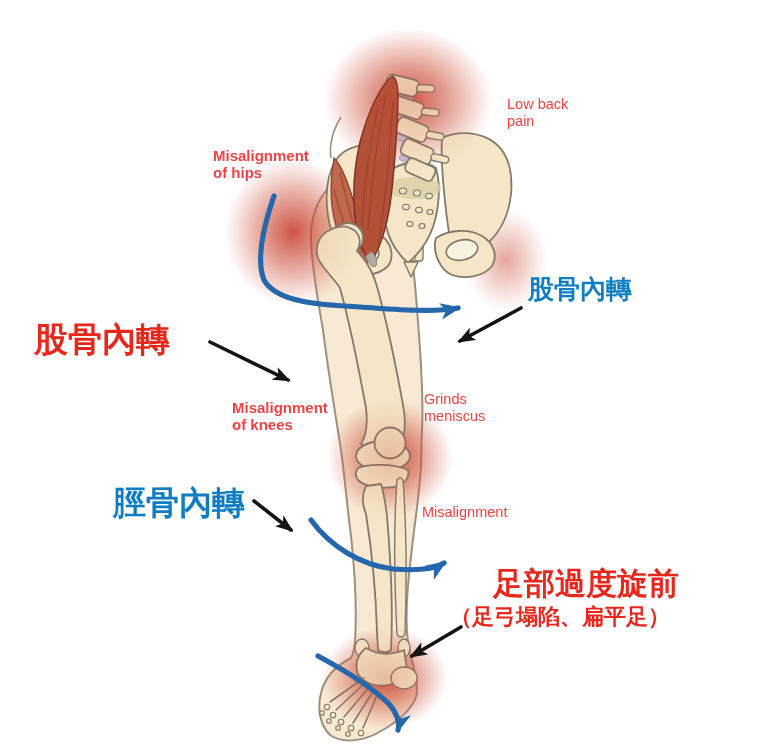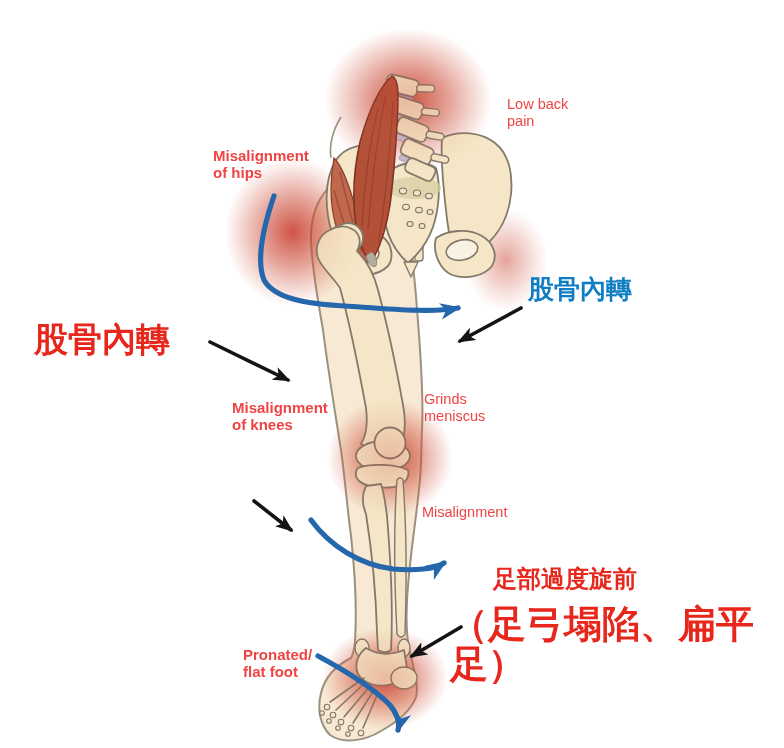--- a/index.html
+++ b/index.html
@@ -200,18 +200,17 @@
   <div class="lbl en" style="left:507px;top:96px">Low back
 pain</div>
   <div class="lbl en bold" style="left:213px;top:147px">Misalignment
 of hips</div>
   <div class="lbl zh red" style="left:34px;top:322px;font-size:34px">股骨內轉</div>
   <div class="lbl zh blue" style="left:528px;top:276px;font-size:26px">股骨內轉</div>
   <div class="lbl en bold" style="left:232px;top:399px">Misalignment
 of knees</div>
   <div class="lbl en" style="left:424px;top:391px">Grinds
 meniscus</div>
+  <div class="lbl zh blue" style="left:113px;top:486px;font-size:33px">脛骨內轉</div>
   <div class="lbl en" style="left:422px;top:504px">Misalignment</div>
-  <div class="lbl zh red" style="left:493px;top:567px;font-size:24px">足部過度旋前</div>
-  <div class="lbl zh red" style="left:450px;top:605px;font-size:38px">（足弓塌陷、扁平足）</div>
-  <div class="lbl en bold" style="left:243px;top:646px">Pronated/
-flat foot</div>
+  <div class="lbl zh red" style="left:493px;top:567px;font-size:31px">足部過度旋前</div>
+  <div class="lbl zh red" style="left:450px;top:605px;font-size:22px">（足弓塌陷、扁平足）</div>
 </div>
 
 </body></html>

